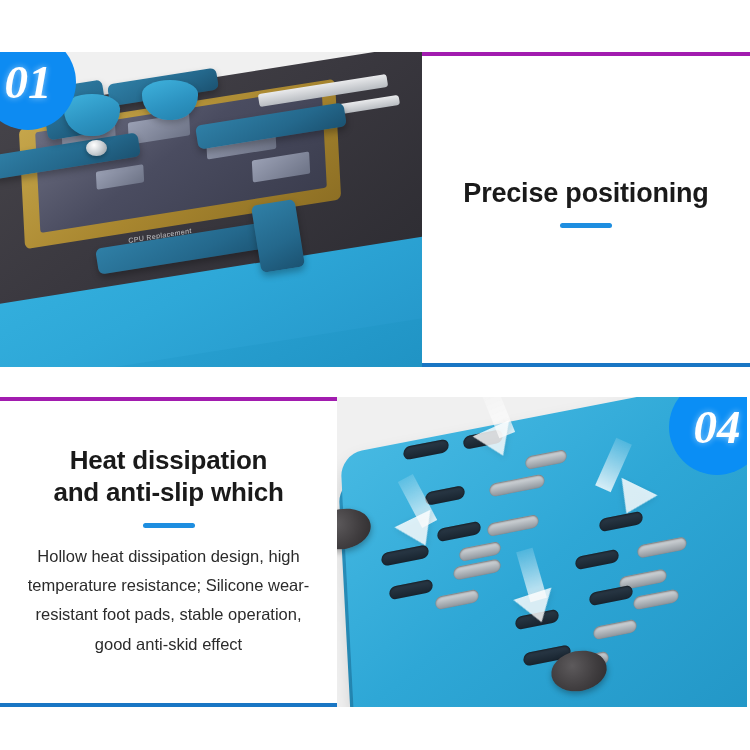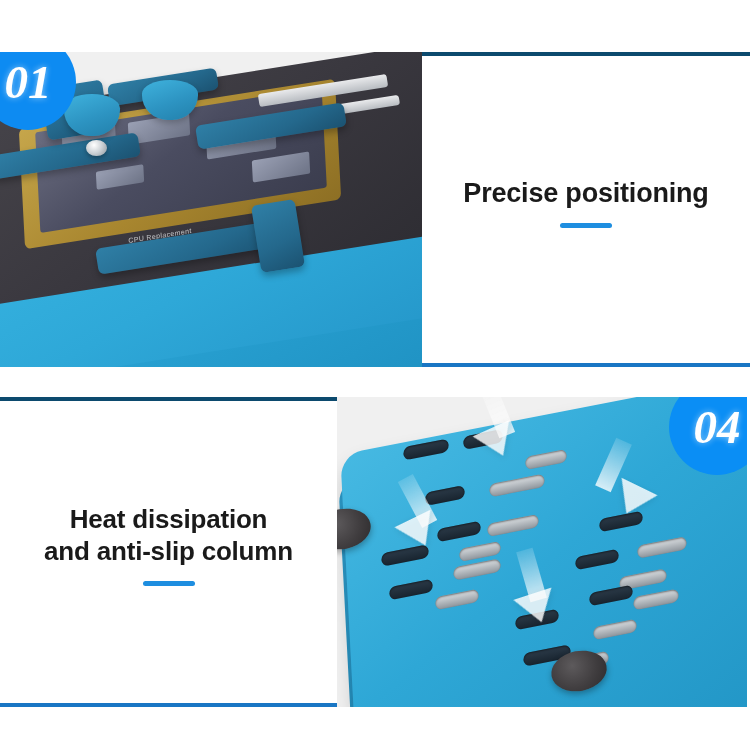--- a/index.html
+++ b/index.html
@@ -33,21 +33,21 @@
   }
   .half-text {
     position: relative;
     background: #ffffff;
     box-sizing: border-box;
     display: flex;
     flex-direction: column;
     align-items: center;
     justify-content: center;
   }
-  .half-text.bordered-top    { border-top: 4px solid #0c4a6e; }
+  .half-text.bordered-top    { border-top: 4px solid #a21caf; }
   .half-text.bordered-bottom { border-bottom: 4px solid #1976c4; }
 
   
   #panel-top .half-image { width: 422px; height: 100%; }
   #panel-top .half-text  { width: 328px; height: 100%; padding: 0 14px; }
 
   
   #panel-bottom .half-text  { width: 337px; height: 100%; padding: 0 10px; }
   #panel-bottom .half-image { width: 410px; height: 100%; }
 
@@ -284,23 +284,24 @@
     <h2 class="feature-title">Precise positioning</h2>
     <div class="title-underline"></div>
   </div>
 </section>
 
 <section class="panel" id="panel-bottom">
 
   <div class="half-text bordered-top bordered-bottom">
     <h2 class="feature-title">
       <span>Heat dissipation</span><br>
-      <span>and anti-slip column</span>
+      <span>and anti-slip which</span>
     </h2>
     <div class="title-underline"></div>
+    <p class="feature-desc">Hollow heat dissipation design, high temperature resistance; Silicone wear-resistant foot pads, stable operation, good anti-skid effect</p>
   </div>
 
   <div class="half-image">
     <div class="art">
       <div class="b-plate-edge"></div>
       <div class="b-plate"></div>
 
       <div class="b-slot" style="left:66px;  top:46px;  width:46px;"></div>
       <div class="b-slot" style="left:126px; top:36px;  width:40px;"></div>
       <div class="b-slot lit" style="left:152px; top:82px; width:56px;"></div>

